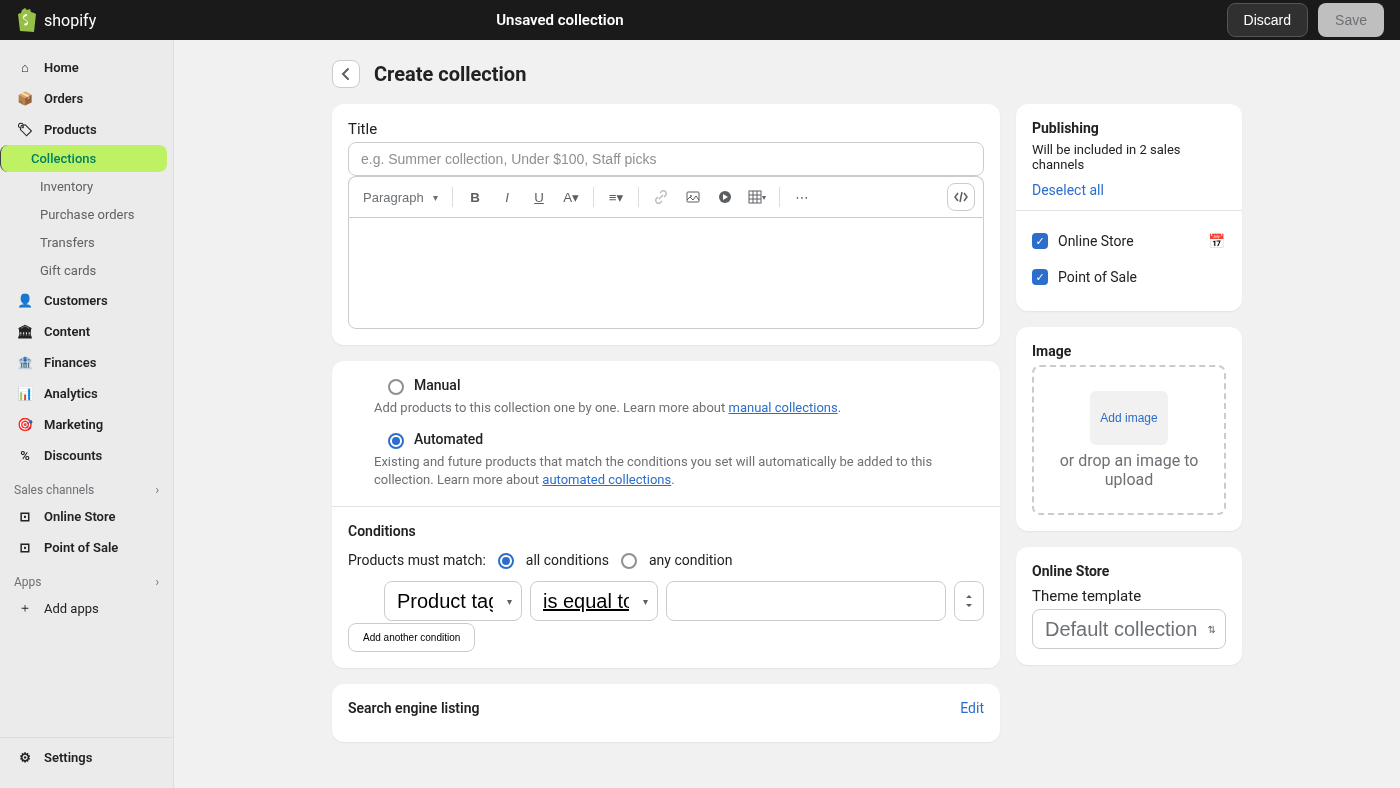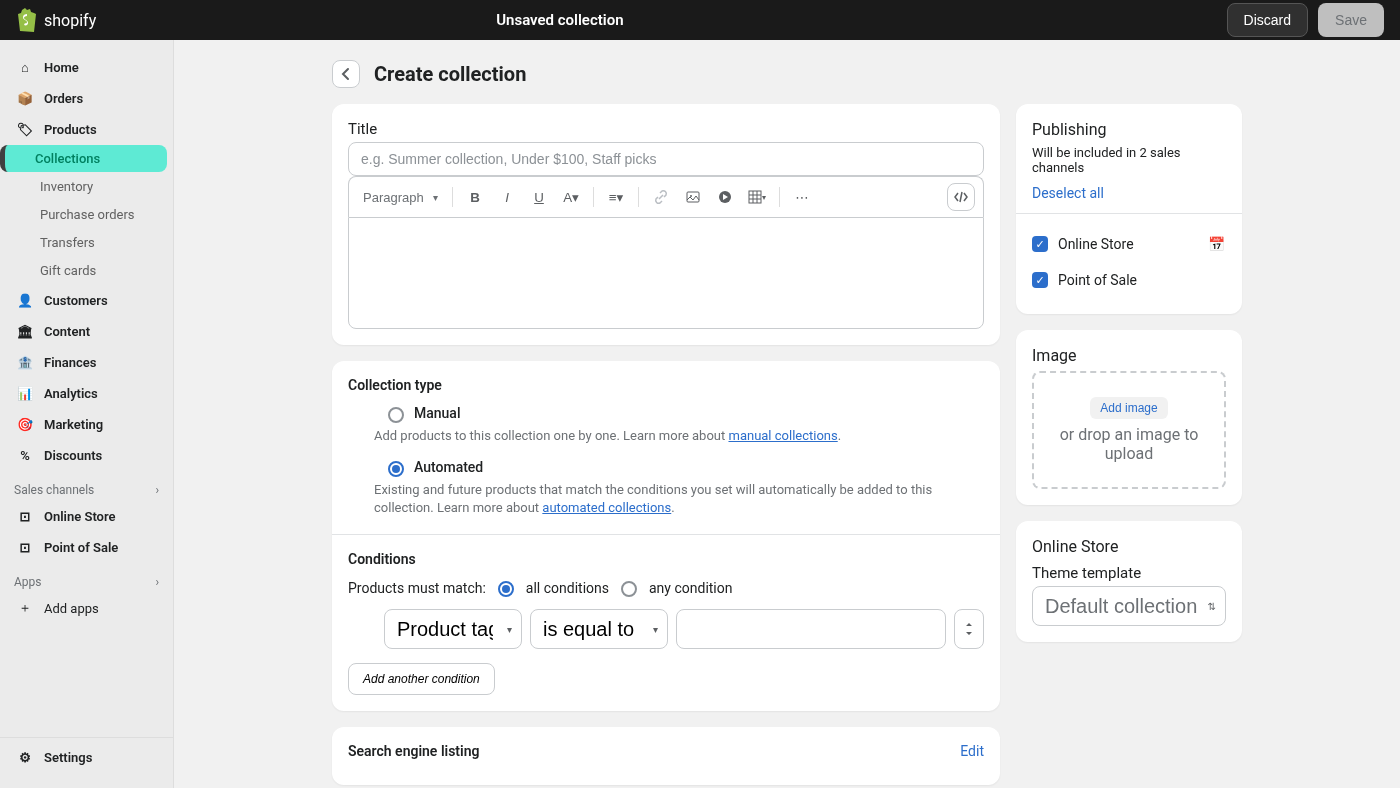--- a/index.html
+++ b/index.html
@@ -10,21 +10,21 @@
 .topbar-title { flex: 1; text-align: left; color: #fff; font-weight: 600; font-size: 15px; margin-left: 400px; }
 .topbar-actions { display: flex; gap: 10px; }
 .btn { border-radius: 8px; padding: 8px 16px; font-size: 14px; font-weight: 500; cursor: pointer; border: 1px solid transparent; }
 .btn-discard { background: #303030; color: #fff; border: 1px solid #555; }
 .btn-save { background: #bfbfbf; color: #6d7175; }
 .layout { display: flex; height: calc(100vh - 40px); }
 .sidebar { width: 174px; background: #ebebeb; border-right: 1px solid #ddd; padding: 12px 0; display: flex; flex-direction: column; }
 .nav { list-style: none; padding: 0 6px; }
 .nav li { display: flex; align-items: center; gap: 10px; padding: 6px 10px; border-radius: 8px; cursor: pointer; font-size: 13px; margin-bottom: 1px; }
 .nav li.bold { font-weight: 600; }
-.nav li.active-sub { background: #5eead4; color: #008060; font-weight: 500; border-left: 5px solid #404040; margin-left: -6px; padding-left: 30px; }
+.nav li.active-sub { background: #bef264; color: #008060; font-weight: 500; border-left: 1px solid #404040; margin-left: -6px; padding-left: 30px; }
 .nav li.sub { padding-left: 34px; font-weight: 400; color: #616161; }
 .nav-icon { width: 18px; height: 18px; display: inline-flex; align-items: center; justify-content: center; }
 .nav-section { font-size: 12px; color: #6d7175; padding: 12px 14px 4px; display: flex; justify-content: space-between; align-items: center; }
 .sidebar-footer { margin-top: auto; padding: 10px 16px; display: flex; align-items: center; gap: 10px; font-size: 13px; font-weight: 600; border-top: 1px solid #ddd; }
 .content { flex: 1; overflow-y: auto; padding: 20px 0 40px; }
 .page-wrap { max-width: 950px; margin: 0 auto; padding: 0 20px; }
 .page-header { display: flex; align-items: center; gap: 14px; margin-bottom: 16px; }
 .back-btn { width: 28px; height: 28px; border: 1px solid #c9cccf; border-radius: 8px; background: #fff; display: flex; align-items: center; justify-content: center; cursor: pointer; }
 .page-title { font-size: 20px; font-weight: 700; }
 .columns { display: flex; gap: 16px; align-items: flex-start; }
@@ -52,32 +52,32 @@
 .radio-help { color: #6d7175; font-size: 13px; margin: 2px 0 14px 26px; line-height: 1.4; }
 .link { color: #2c6ecb; text-decoration: underline; cursor: pointer; }
 .divider { height: 1px; background: #e1e3e5; margin: 16px -16px; }
 .inline-row { display: flex; align-items: center; gap: 12px; flex-wrap: wrap; }
 .select { padding: 8px 28px 8px 12px; border: 1px solid #c9cccf; border-radius: 8px; font-size: 20px; background: #fff; appearance: none; position: relative; }
 .select-wrap { position: relative; display: inline-block; }
 .select-wrap::after { content: "▾"; position: absolute; right: 10px; top: 50%; transform: translateY(-50%); font-size: 10px; color: #5c5f62; pointer-events: none; }
 .cond-row { display: flex; gap: 8px; margin-top: 12px; padding-left: 36px; }
 .cond-row .select-wrap { flex: 0 0 auto; }
 .cond-field { width: 138px; }
-.cond-op { width: 138px; }
+.cond-op { width: 128px; text-decoration: underline; }
 .cond-val { flex: 1; }
 .sort-btn { width: 30px; border: 1px solid #c9cccf; border-radius: 8px; background: #fff; display: flex; align-items: center; justify-content: center; cursor: pointer; }
-.btn-secondary { background: #fff; border: 1px solid #c9cccf; padding: 8px 14px; border-radius: 8px; font-size: 12px; cursor: pointer; margin-top: 14px; font-style: italic; }
-.side-title { font-size: 16px; font-weight: 400; margin-bottom: 6px; }
+.btn-secondary { background: #fff; border: 1px solid #c9cccf; padding: 8px 14px; border-radius: 8px; font-size: 10px; cursor: pointer; margin-top: 2px; }
+.side-title { font-size: 14px; font-weight: 700; margin-bottom: 6px; }
 .side-sub { font-size: 13px; color: #202223; margin-bottom: 10px; }
 .link-plain { color: #2c6ecb; cursor: pointer; font-size: 14px; }
 .channel-row { display: flex; align-items: center; gap: 10px; padding: 10px 0; }
 .checkbox { width: 16px; height: 16px; background: #2c6ecb; border-radius: 4px; display: flex; align-items: center; justify-content: center; color: #fff; font-size: 11px; flex-shrink: 0; }
 .channel-label { font-size: 14px; flex: 1; }
 .img-drop { border: 2px dashed #c9cccf; border-radius: 8px; padding: 24px 10px; text-align: center; }
-.add-image-btn { background: #f1f1f1; border: none; padding: 4px 10px; border-radius: 6px; font-size: 12px; color: #2c6ecb; cursor: pointer; margin-bottom: 6px; }
+.add-image-btn { background: #f1f1f1; border: none; padding: 20px 10px; border-radius: 6px; font-size: 12px; color: #2c6ecb; cursor: pointer; margin-bottom: 6px; }
 .drop-text { font-size: 16px; color: #6d7175; }
 .seo-row { display: flex; justify-content: space-between; align-items: center; margin-bottom: 10px; }
 .full-select { width: 100%; }
 .full-select-wrap { position: relative; width: 100%; }
 .full-select-wrap::after { content: "⇅"; position: absolute; right: 10px; top: 50%; transform: translateY(-50%); font-size: 10px; color: #5c5f62; pointer-events: none; }
 svg { display: block; }
 </style>
 </head>
 <body>
 
@@ -248,21 +248,20 @@
               <button class="rte-btn rte-code">
                 <svg width="16" height="16" viewBox="0 0 16 16">
                     <path d="M5 4L2 8l3 4M11 4l3 4-3 4M9 3l-2 10" stroke="currentColor" stroke-width="1.5" fill="none"></path>
                   </svg>
               </button>
             </div>
             <div class="rte-area"></div>
           </div>
 
           <div class="card">
-            <div class="section-title">Collection type</div>
             <div class="radio-row">
               <div class="radio"></div>
               <div class="radio-label">Manual</div>
             </div>
             <div class="radio-help">
               <span>Add products to this collection one by one. Learn more about </span><a class="link">manual collections</a>.
             </div>
             <div class="radio-row">
               <div class="radio checked"></div>
               <div class="radio-label">Automated</div>

